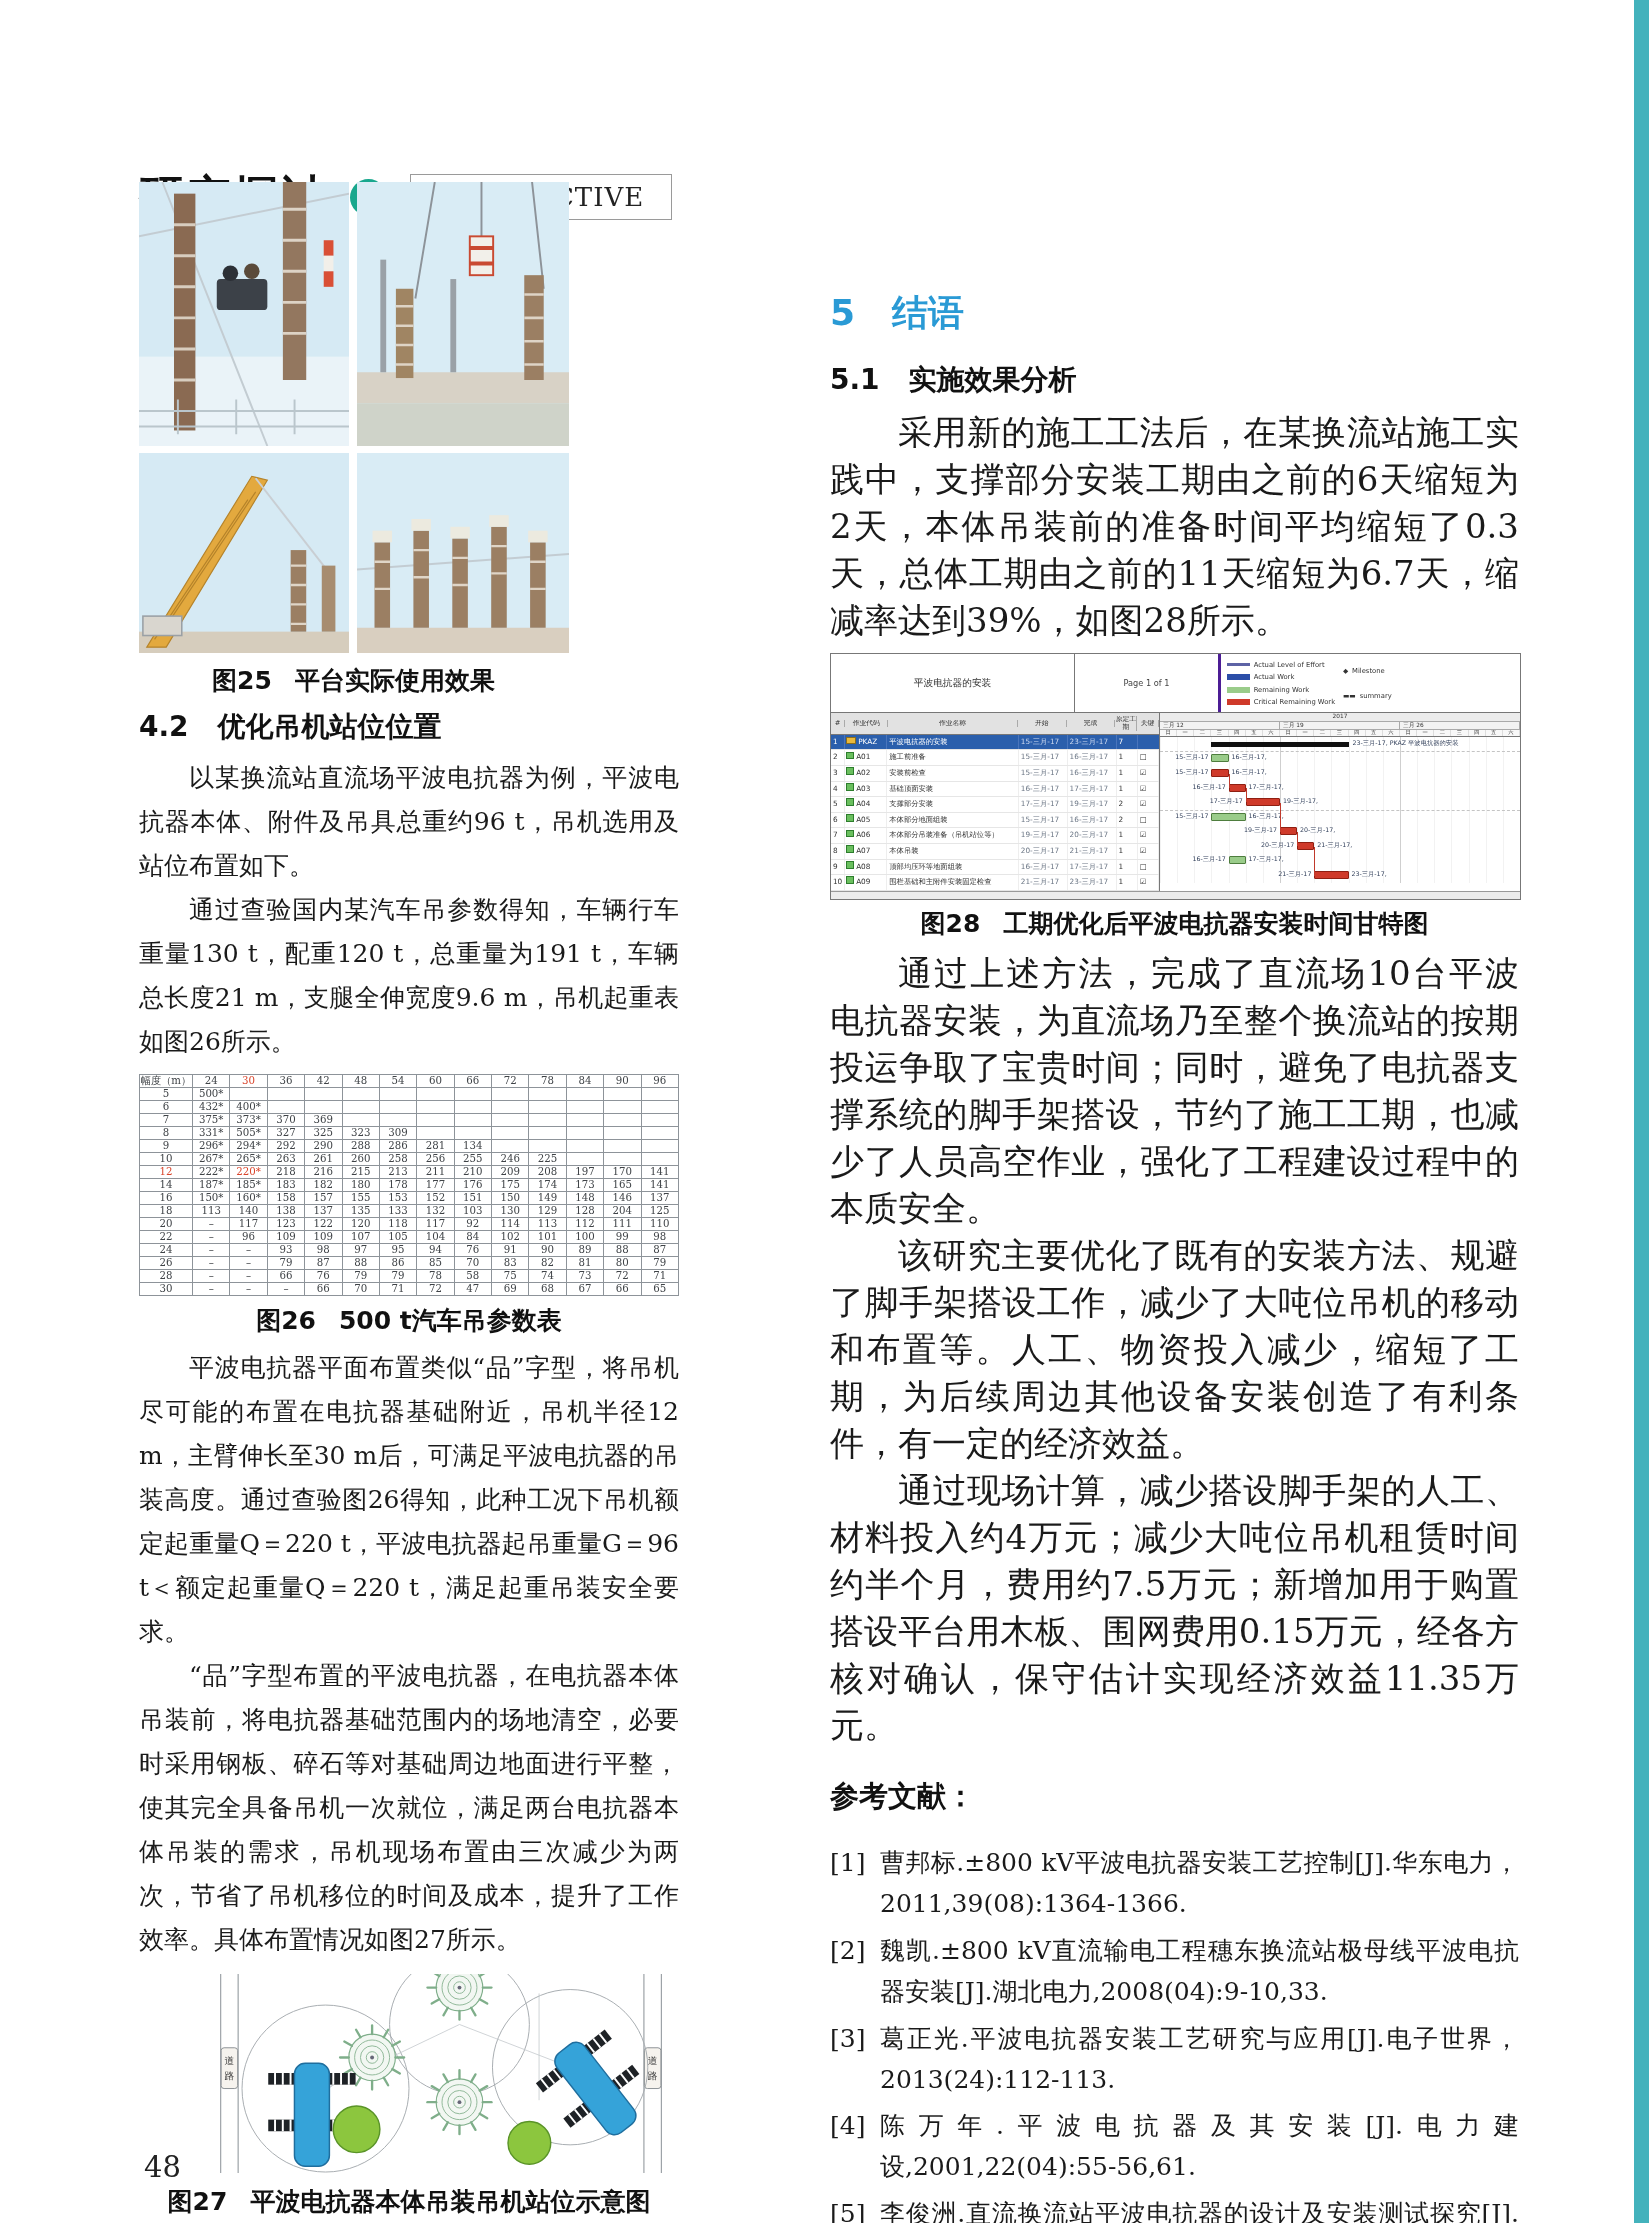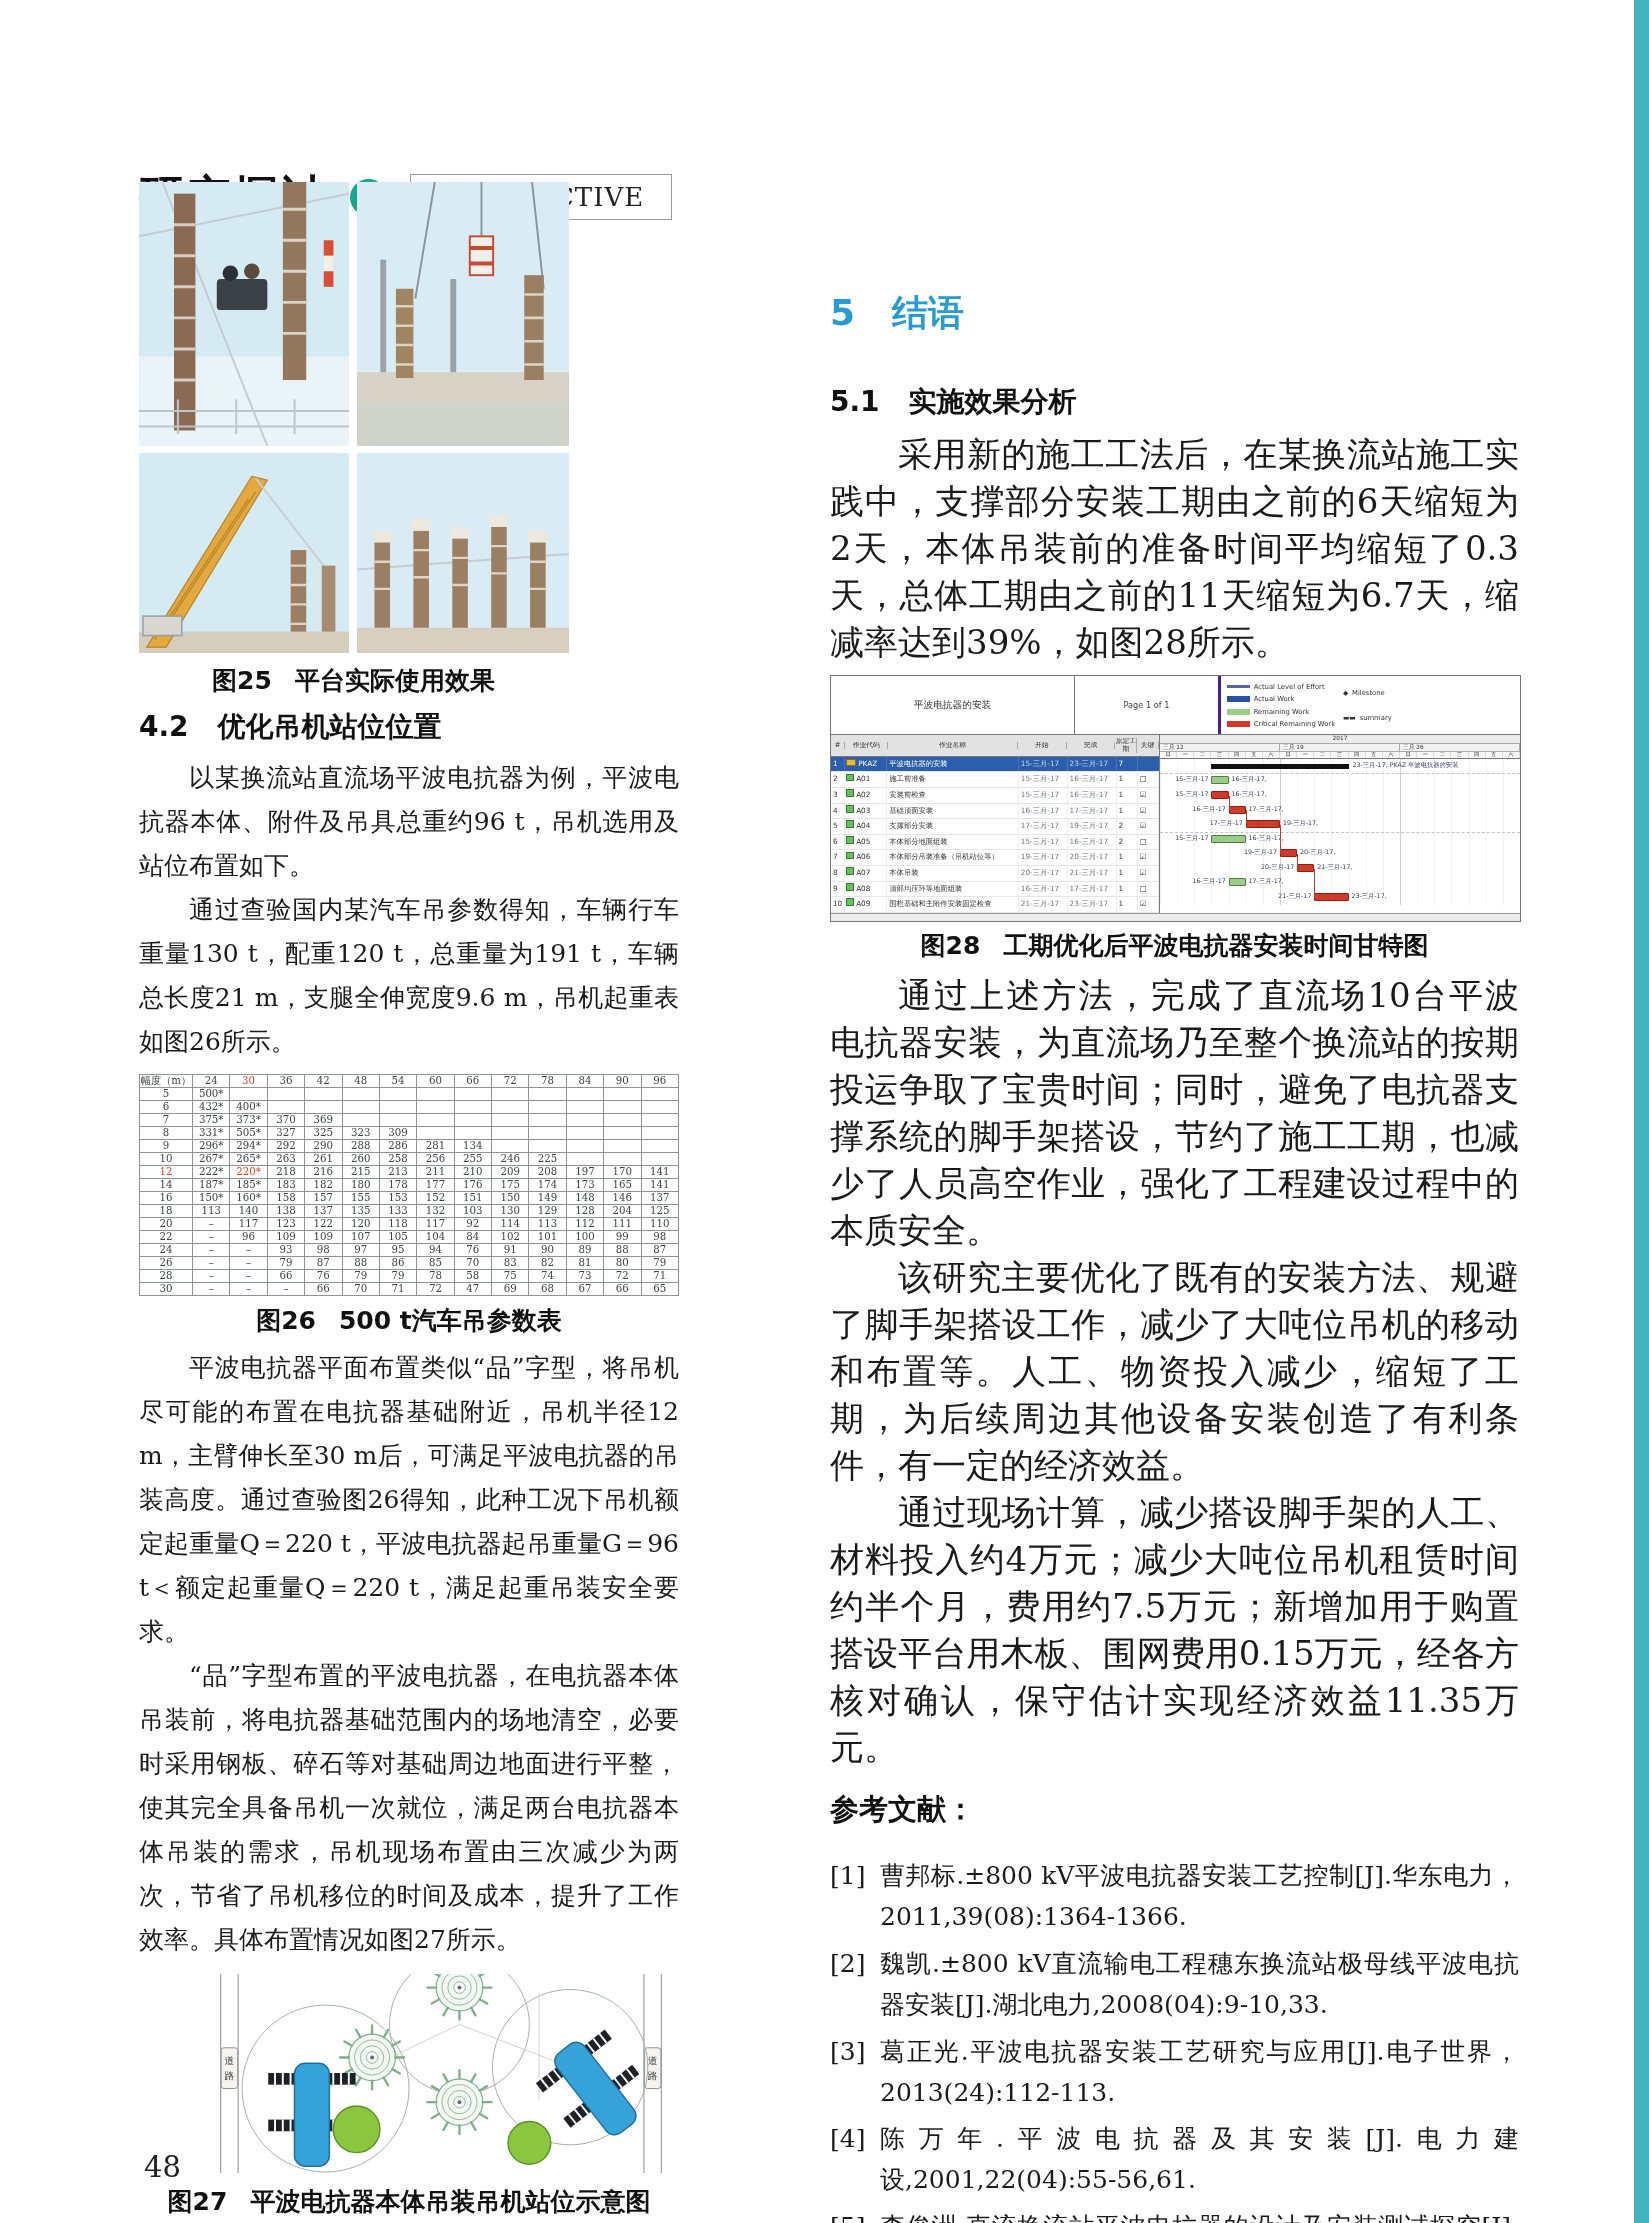--- a/index.html
+++ b/index.html
@@ -29,21 +29,21 @@
   .colL p{font-size:25px;line-height:44px;}
   .colR p{font-size:34px;line-height:47px;}
 
   .cap{font-family:"DejaVu Sans","Liberation Sans",sans-serif;font-weight:bold;font-size:25px;
        color:#111;text-align:center;margin:7.8px 0 9.7px;}
   .cap .cap-no{margin-right:23px;}
   .sec{font-family:"DejaVu Sans","Liberation Sans",sans-serif;font-weight:bold;font-size:28px;
        color:#111;margin:11.6px 0 9.7px;}
   .sec .secno{margin-right:29px;}
   .chap{font-family:"DejaVu Sans","Liberation Sans",sans-serif;font-weight:bold;font-size:36px;
-        color:#2a9ad5;margin:0 0 45px 0;}
+        color:#2a9ad5;margin:0 0 23px 0;}
   .chap .secno{margin-right:37px;}
 
   
   table.crane{border-collapse:collapse;width:100%;margin:9.7px 0 3.9px;table-layout:fixed;
               font-family:"DejaVu Serif","Liberation Serif",serif;}
   table.crane th,table.crane td{border:1px solid #8d9399;font-size:10.2px;line-height:12px;
               padding:0;text-align:center;color:#3f4347;font-weight:normal;height:12px;
               overflow:hidden;white-space:nowrap;}
   table.crane th:first-child,table.crane td:first-child{width:52px;}
   table.crane .red{color:#d9442b;}
@@ -90,21 +90,21 @@
   .a-bar{position:absolute;height:7.8px;border-radius:1px;box-sizing:border-box;}
   .a-bar.green{background:#9acc8a;border:1px solid #4e7d3e;}
   .a-bar.red{background:#cf3a2a;border:1px solid #8f1f12;}
   .sum-bar{position:absolute;height:4.9px;background:#101010;}
   .b-lab{position:absolute;font-size:6.3px;line-height:8.7px;color:#33415c;white-space:nowrap;}
   .lnk{position:absolute;width:0;border-left:1px solid #c0392b;}
   .g-scroll{height:6.8px;border-top:1px solid #999;background:#ececec;}
 
   
   .ref-title{font-family:"DejaVu Sans","Liberation Sans",sans-serif;font-weight:bold;
-             font-size:29px;color:#111;margin:19px 0 25px;}
+             font-size:29px;color:#111;margin:28px 0 25px;}
   .refs .ref{position:relative;padding-left:50px;font-size:25px;line-height:41px;
              margin-bottom:5.8px;text-align:justify;}
   .refs .ref .tag{position:absolute;left:0;top:0;}
 
   .pageno{position:absolute;left:144px;top:2150px;font-size:29px;color:#222;}
 </style>
 </head>
 <body>
 
 <div id="page">

